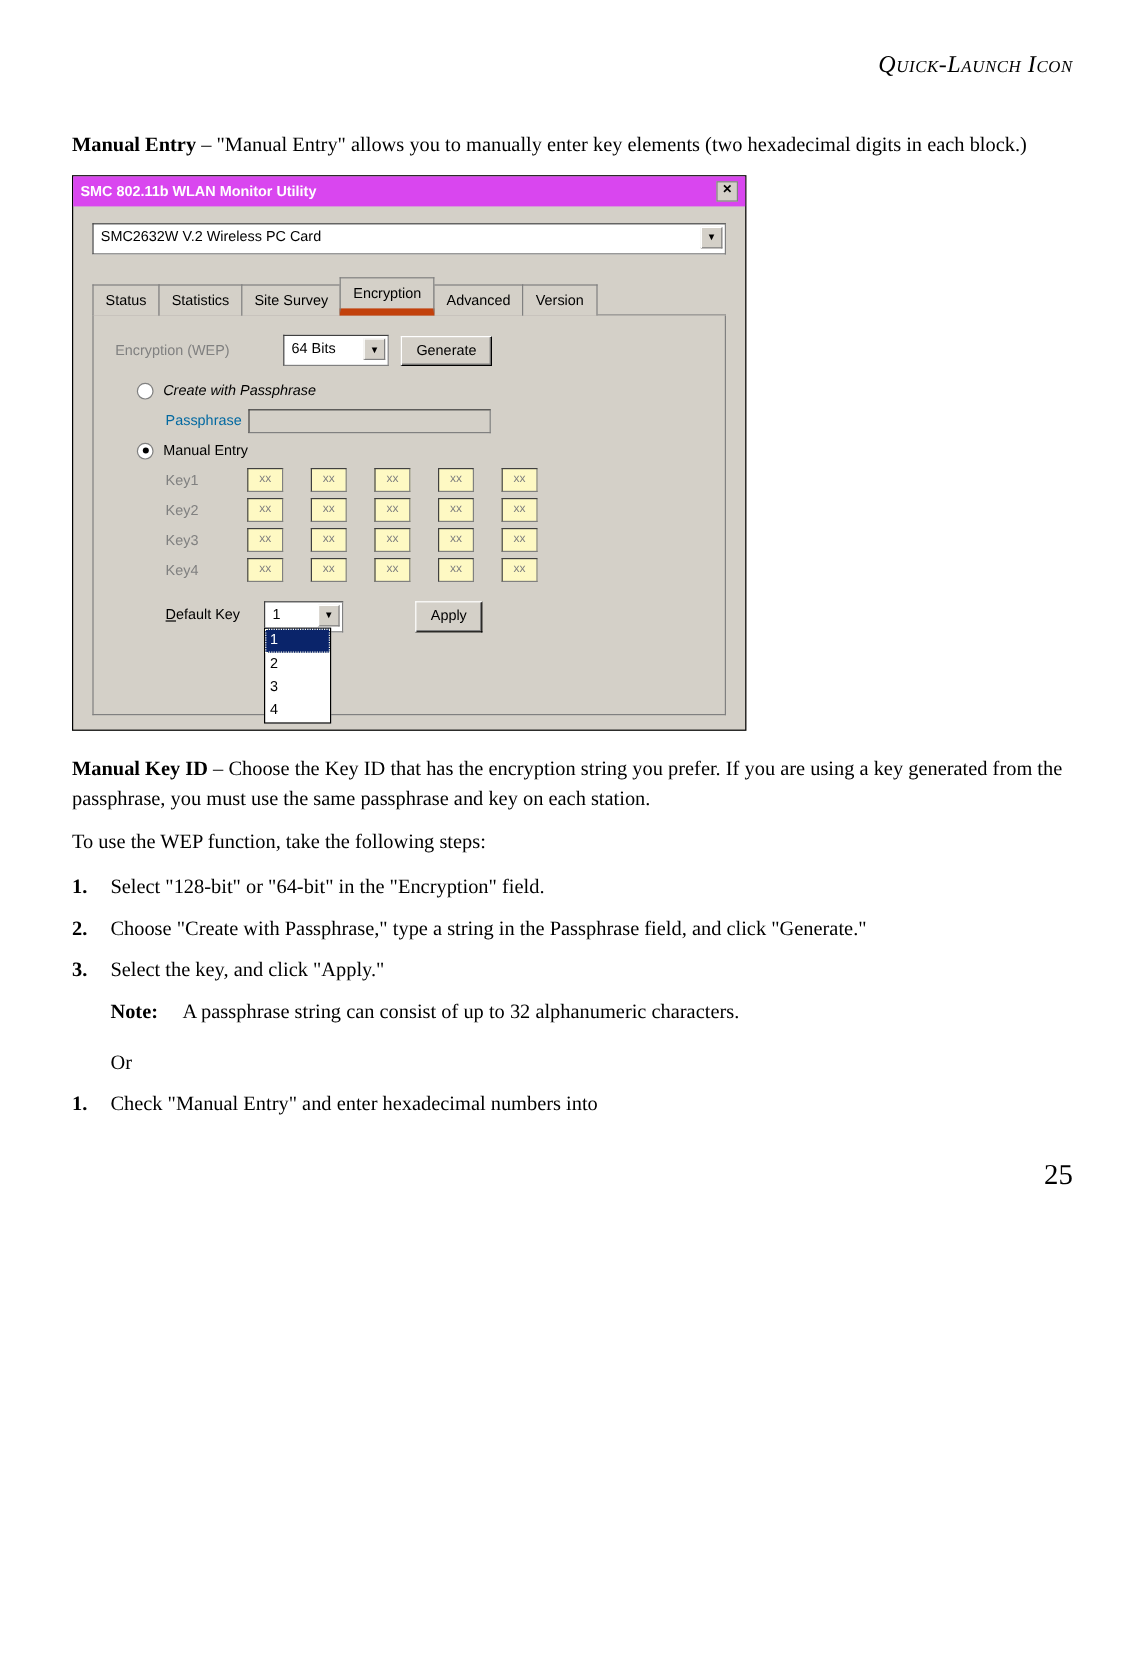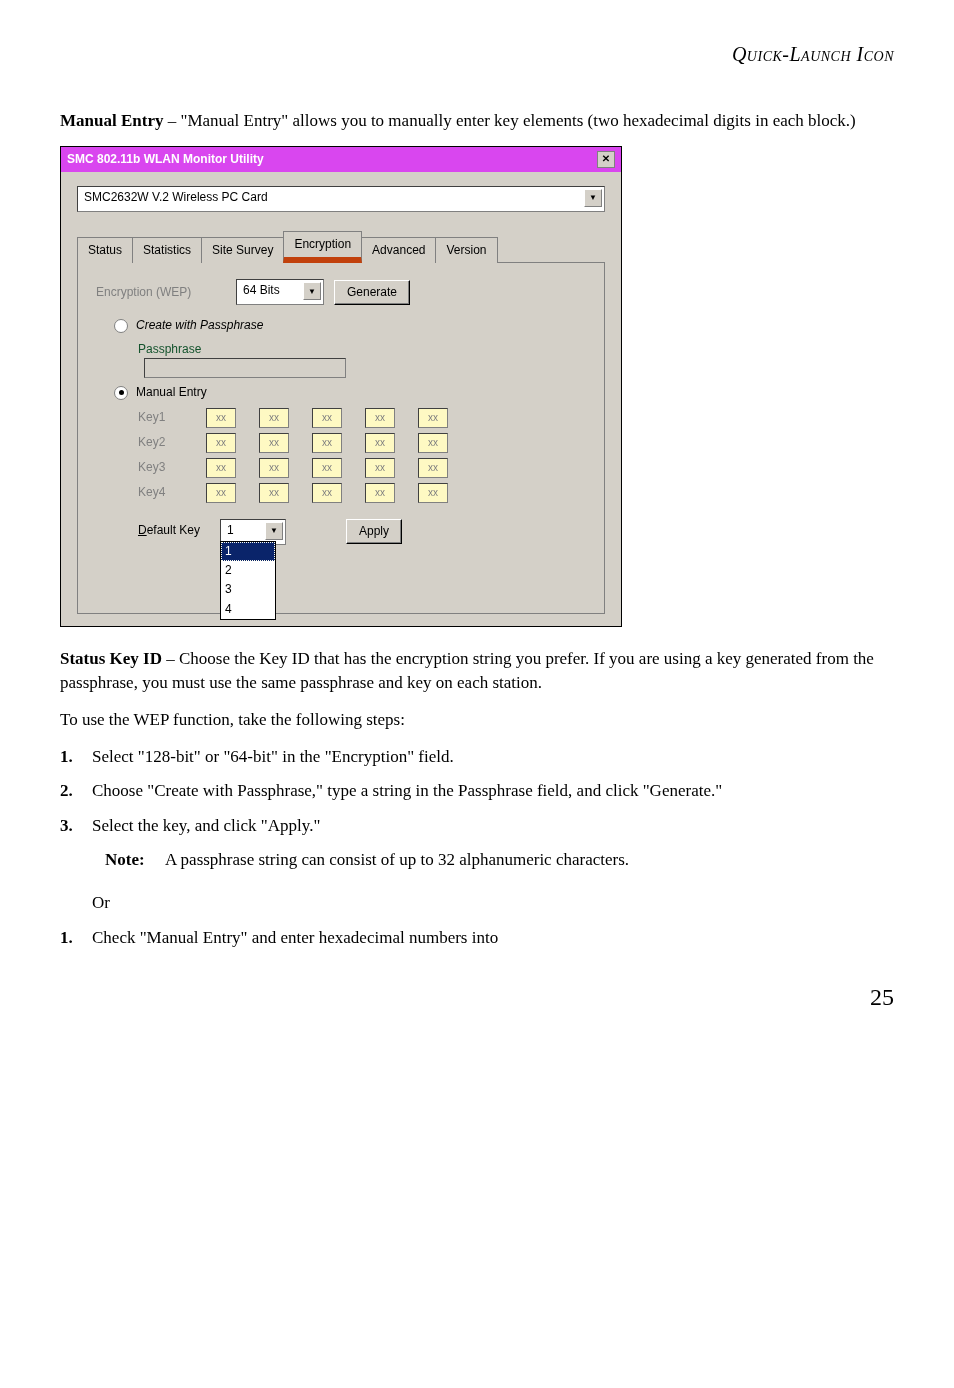--- a/index.html
+++ b/index.html
@@ -36,21 +36,21 @@
   }
   .list-num {
     font-weight: bold;
     min-width: 32px;
   }
   .list-content {
     flex: 1;
   }
   .note-row {
     display: flex;
-    margin-left: 45px;
+    margin-left: 32px;
     margin-top: 8px;
   }
   .note-label {
     font-weight: bold;
     min-width: 60px;
   }
   .note-text {
     flex: 1;
   }
   .or-text {
@@ -196,26 +196,25 @@
     width: 5px;
     height: 5px;
     background: #000;
     border-radius: 50%;
     display: none;
   }
   .radio.selected .radio-dot {
     display: block;
   }
   .passphrase-label {
-    color: #14532d;
+    color: #0369a1;
     margin-left: 24px;
     margin-top: 4px;
     display: flex;
-    align-items: flex-start;
-    flex-direction: column;
+    align-items: center;
   }
   .pass-input {
     width: 200px;
     height: 18px;
     background: #d4d0c8;
     border: 1px solid #808080;
     border-top-color: #404040;
     border-left-color: #404040;
     margin-left: 6px;
   }
@@ -404,21 +403,21 @@
           <span class="btn apply-btn">Apply</span>
         </div>
         <div style="height:54px"></div>
       </div>
     </div>
 
   </div>
 </div>
 
 <p class="para">
-  <span class="bold">Status Key ID</span><span> – Choose the Key ID that has the encryption string you prefer. If you are using a key generated from the passphrase, you must use the same passphrase and key on each station.</span>
+  <span class="bold">Manual Key ID</span><span> – Choose the Key ID that has the encryption string you prefer. If you are using a key generated from the passphrase, you must use the same passphrase and key on each station.</span>
 </p>
 
 <p class="para">To use the WEP function, take the following steps:</p>
 
 <div class="list">
   <div class="list-item">
     <span class="list-num">1.</span>
     <span class="list-content">Select "128-bit" or "64-bit" in the "Encryption" field.</span>
   </div>
   <div class="list-item">

